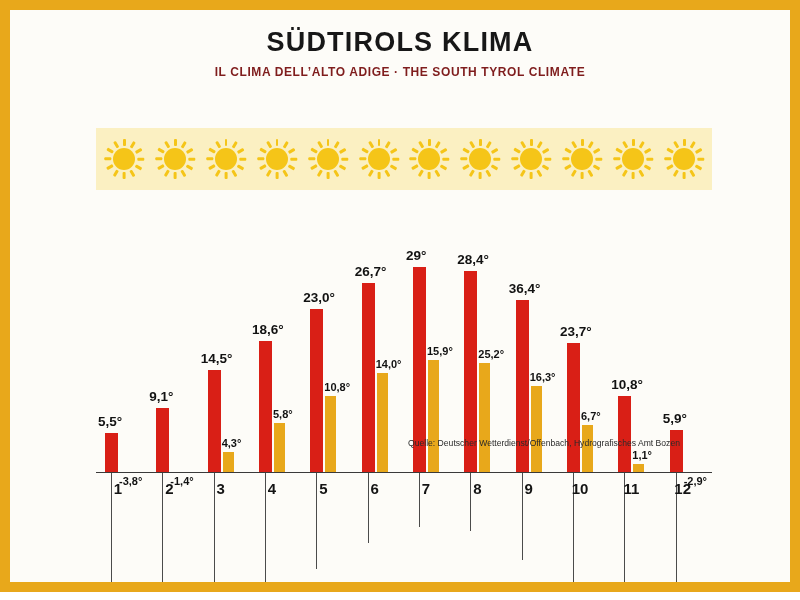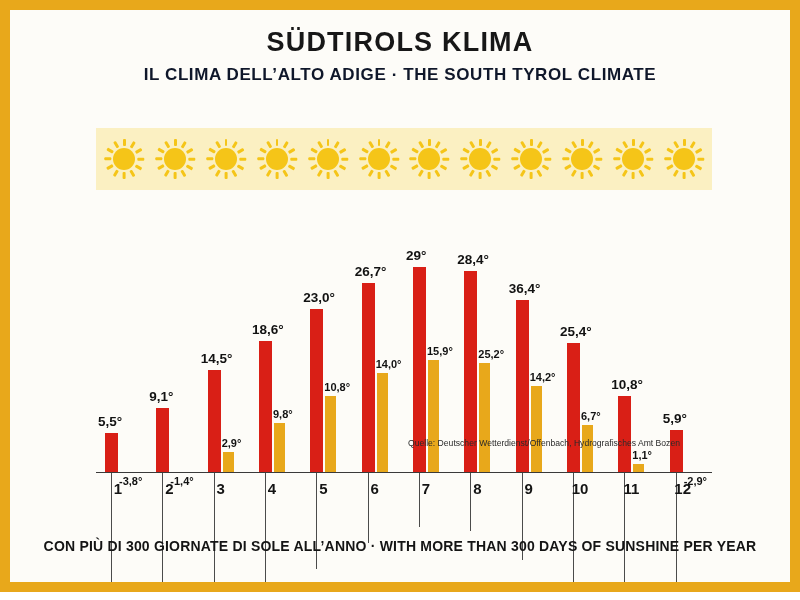--- a/index.html
+++ b/index.html
@@ -35,24 +35,24 @@
     padding-top: 18px;
   }
   .main-title {
     font-size: 27px;
     font-weight: bold;
     letter-spacing: 1.2px;
     color: #171717;
     line-height: 1.05;
   }
   .sub-title {
-    font-size: 17px;
+    font-size: 12px;
     font-weight: bold;
     letter-spacing: 0.6px;
-    color: #0f172a;
+    color: #7f1d1d;
     margin-top: 9px;
   }
 
   
   .sun-band {
     position: absolute;
     left: 86px;
     top: 118px;
     width: 616px;
     height: 62px;
@@ -442,28 +442,28 @@
           <div class="bar-max" style="height: 64.3067px; background: rgb(217, 31, 22);"></div>
           <div class="bar-min" style="height: 0px; background: rgb(232, 168, 27);"></div>
           <div class="lbl lbl-max" style="bottom: 68.3067px;">9,1°</div>
           <div class="lbl lbl-min" style="bottom: -15px;">-1,4°</div>
         </div>
         <div class="month-col" style="left: 105.667px;">
           <div class="stem" style="height: 157.533px;"></div>
           <div class="bar-max" style="height: 102.467px; background: rgb(217, 31, 22);"></div>
           <div class="bar-min" style="height: 20.4933px; background: rgb(232, 168, 27);"></div>
           <div class="lbl lbl-max" style="bottom: 106.467px;">14,5°</div>
-          <div class="lbl lbl-min" style="bottom: 23.4933px;">2,9°</div>
+          <div class="lbl lbl-min" style="bottom: 23.4933px;">4,3°</div>
         </div>
         <div class="month-col" style="left: 157px;">
           <div class="stem" style="height: 128.56px;"></div>
           <div class="bar-max" style="height: 131.44px; background: rgb(217, 31, 22);"></div>
           <div class="bar-min" style="height: 49.4667px; background: rgb(232, 168, 27);"></div>
           <div class="lbl lbl-max" style="bottom: 135.44px;">18,6°</div>
-          <div class="lbl lbl-min" style="bottom: 52.4667px;">9,8°</div>
+          <div class="lbl lbl-min" style="bottom: 52.4667px;">5,8°</div>
         </div>
         <div class="month-col" style="left: 208.333px;">
           <div class="stem" style="height: 97.4667px;"></div>
           <div class="bar-max" style="height: 162.533px; background: rgb(217, 31, 22);"></div>
           <div class="bar-min" style="height: 76.32px; background: rgb(232, 168, 27);"></div>
           <div class="lbl lbl-max" style="bottom: 166.533px;">23,0°</div>
           <div class="lbl lbl-min" style="bottom: 79.32px;">10,8°</div>
         </div>
         <div class="month-col" style="left: 259.667px;">
           <div class="stem" style="height: 71.32px;"></div>
@@ -484,27 +484,27 @@
           <div class="bar-max" style="height: 200.693px; background: rgb(217, 31, 22);"></div>
           <div class="bar-min" style="height: 108.827px; background: rgb(232, 168, 27);"></div>
           <div class="lbl lbl-max" style="bottom: 204.693px;">28,4°</div>
           <div class="lbl lbl-min" style="bottom: 111.827px;">25,2°</div>
         </div>
         <div class="month-col" style="left: 413.667px;">
           <div class="stem" style="height: 87.5733px;"></div>
           <div class="bar-max" style="height: 172.427px; background: rgb(217, 31, 22);"></div>
           <div class="bar-min" style="height: 86.2133px; background: rgb(232, 168, 27);"></div>
           <div class="lbl lbl-max" style="bottom: 176.427px;">36,4°</div>
-          <div class="lbl lbl-min" style="bottom: 89.2133px;">14,2°</div>
+          <div class="lbl lbl-min" style="bottom: 89.2133px;">16,3°</div>
         </div>
         <div class="month-col" style="left: 465px;">
           <div class="stem" style="height: 131.387px;"></div>
           <div class="bar-max" style="height: 128.613px; background: rgb(217, 31, 22);"></div>
           <div class="bar-min" style="height: 47.3467px; background: rgb(232, 168, 27);"></div>
-          <div class="lbl lbl-max" style="bottom: 132.613px;">25,4°</div>
+          <div class="lbl lbl-max" style="bottom: 132.613px;">23,7°</div>
           <div class="lbl lbl-min" style="bottom: 50.3467px;">6,7°</div>
         </div>
         <div class="month-col" style="left: 516.333px;">
           <div class="stem" style="height: 183.68px;"></div>
           <div class="bar-max" style="height: 76.32px; background: rgb(217, 31, 22);"></div>
           <div class="bar-min" style="height: 7.77333px; background: rgb(232, 168, 27);"></div>
           <div class="lbl lbl-max" style="bottom: 80.32px;">10,8°</div>
           <div class="lbl lbl-min" style="bottom: 10.7733px;">1,1°</div>
         </div>
         <div class="month-col" style="left: 567.667px;">
@@ -529,17 +529,16 @@
         <span style="left: 410.667px;">9</span>
         <span style="left: 462px;">10</span>
         <span style="left: 513.333px;">11</span>
         <span style="left: 564.667px;">12</span>
       </div>
 
 
     <div class="source">Quelle: Deutscher Wetterdienst/Offenbach, Hydrografisches Amt Bozen</div>
 
     <div class="footer">
-      <div class="footer-sub">CON PIÙ DI 300 GIORNATE DI SOLE ALL’ANNO · WITH MORE THAN 300 DAYS OF SUNSHINE PER YEAR</div>
     </div>
 
   </div>
 </div>
 
 </body></html>

